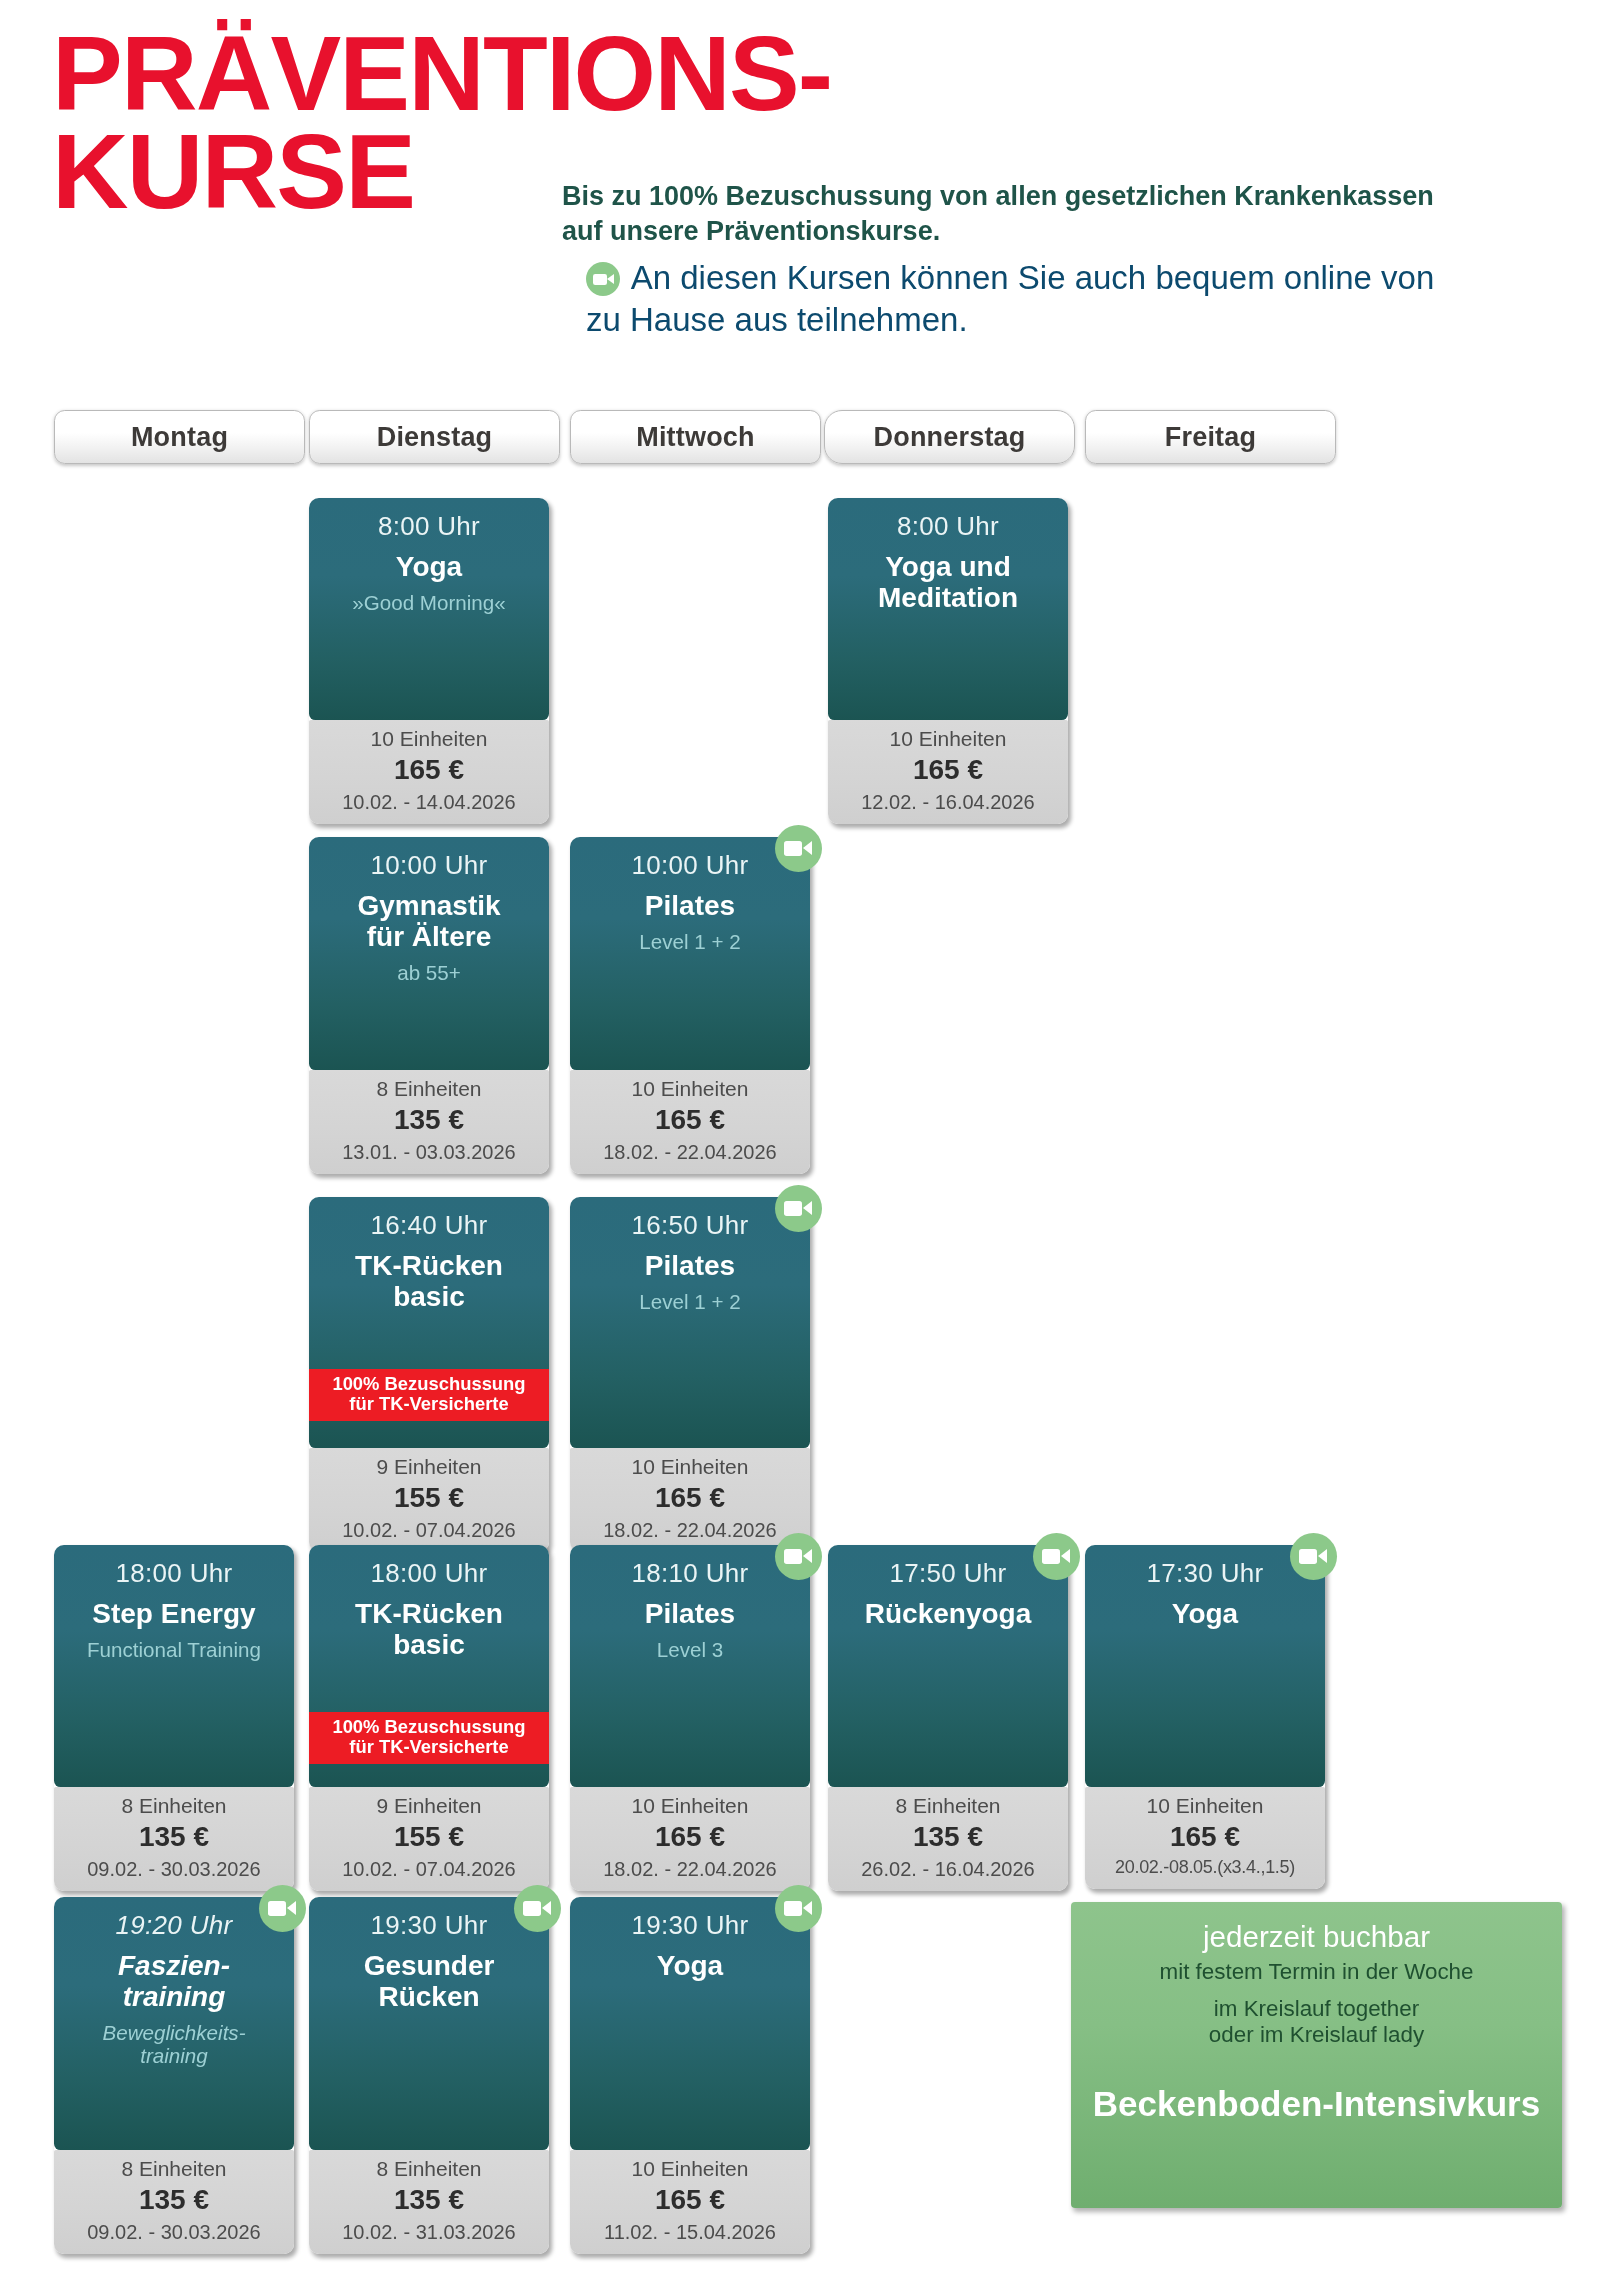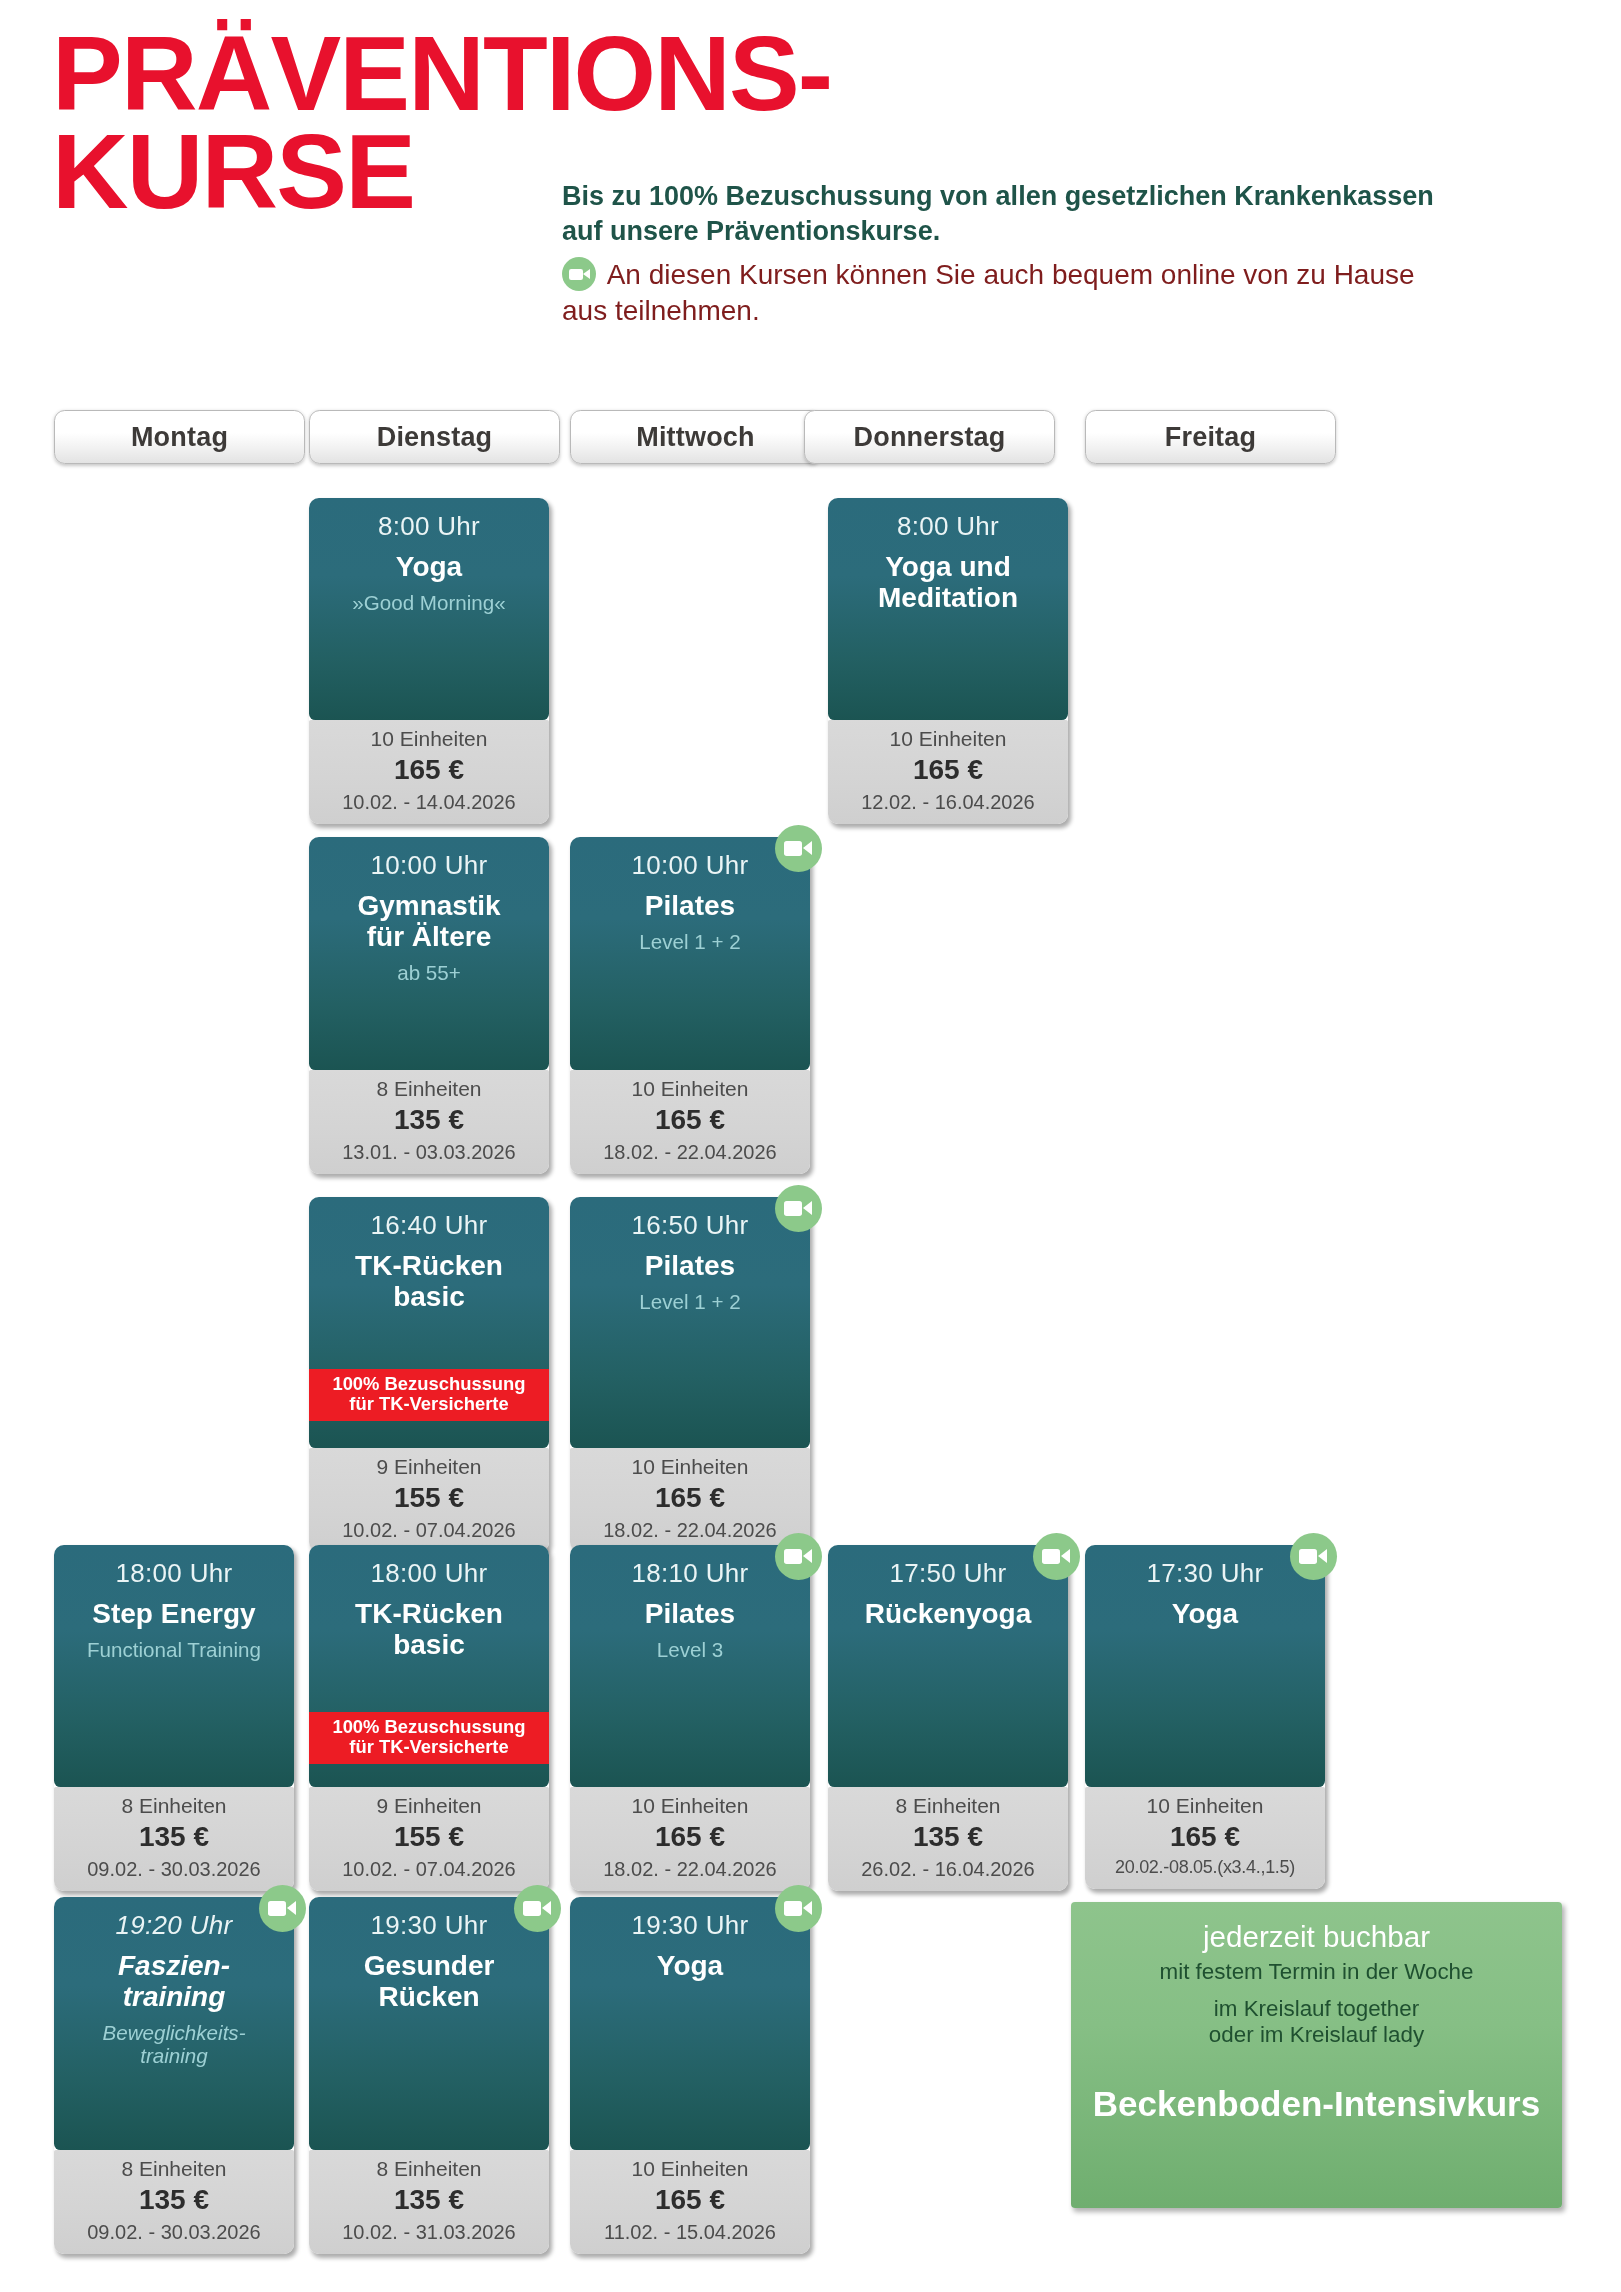--- a/index.html
+++ b/index.html
@@ -25,22 +25,22 @@
     letter-spacing:-1.8px;
     white-space:pre-line;
     font-family:"Liberation Sans", sans-serif;
   }
   .sub-wrap{position:absolute;left:562px;top:179px;width:878px;}
   .sub-main{
     color:#1f5449;font-weight:bold;font-size:27px;line-height:1.28;
     margin:0 0 9px 0;
   }
   .sub-online{
-    color:#7f1d1d;font-size:28px;line-height:1.28;font-weight:normal;
-    position:relative;padding-left:0;
+    color:#0c4a6e;font-size:33px;line-height:1.28;font-weight:normal;
+    position:relative;padding-left:0;margin-left:24px;
   }
   .sub-online .vbadge{
     display:inline-block;vertical-align:-7.2px;margin-right:10.7px;
   }
 
   
   .vbadge{
     width:34px;height:34px;border-radius:50%;
     background:#8cc98a;
     position:relative;
@@ -167,21 +167,21 @@
   <div class="daybar" id="daybar">
       <div class="daypill" style="left: 54px;">
         <span>Montag</span>
       </div>
       <div class="daypill" style="left: 309px;">
         <span>Dienstag</span>
       </div>
       <div class="daypill" style="left: 570px;">
         <span>Mittwoch</span>
       </div>
-      <div class="daypill" style="left: 804px;">
+      <div class="daypill" style="left: 824px; border-radius: 18px;">
         <span>Donnerstag</span>
       </div>
       <div class="daypill" style="left: 1085px;">
         <span>Freitag</span>
       </div>
     </div>
 
   <div class="grid" id="grid">
       <div class="card" style="left: 309px; top: 498px;">
         <div class="card-top" style="height: 222px;">

